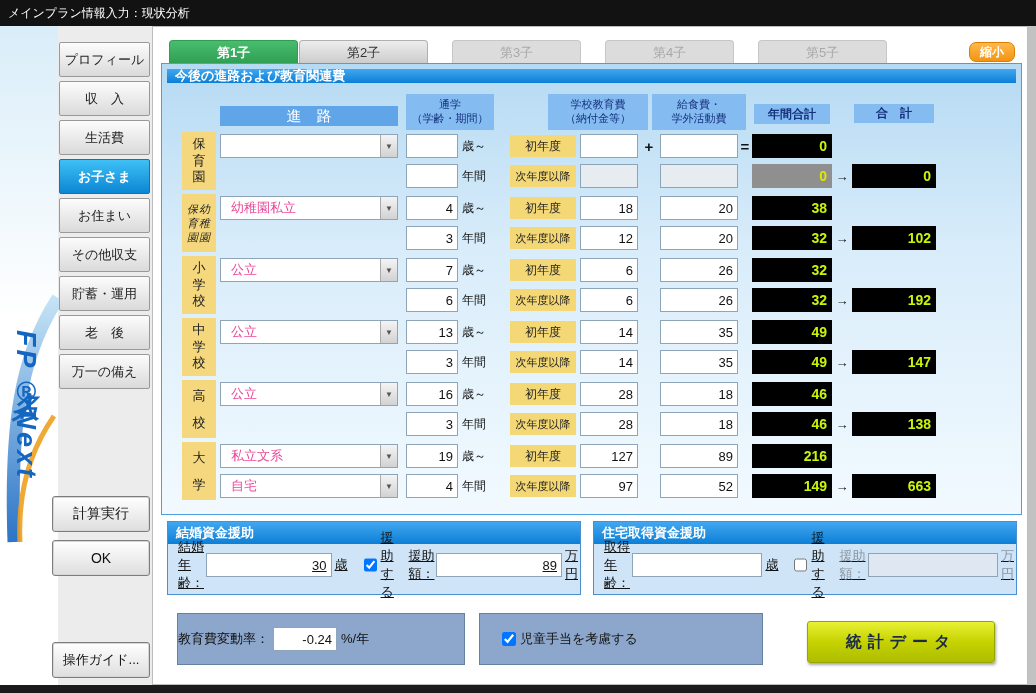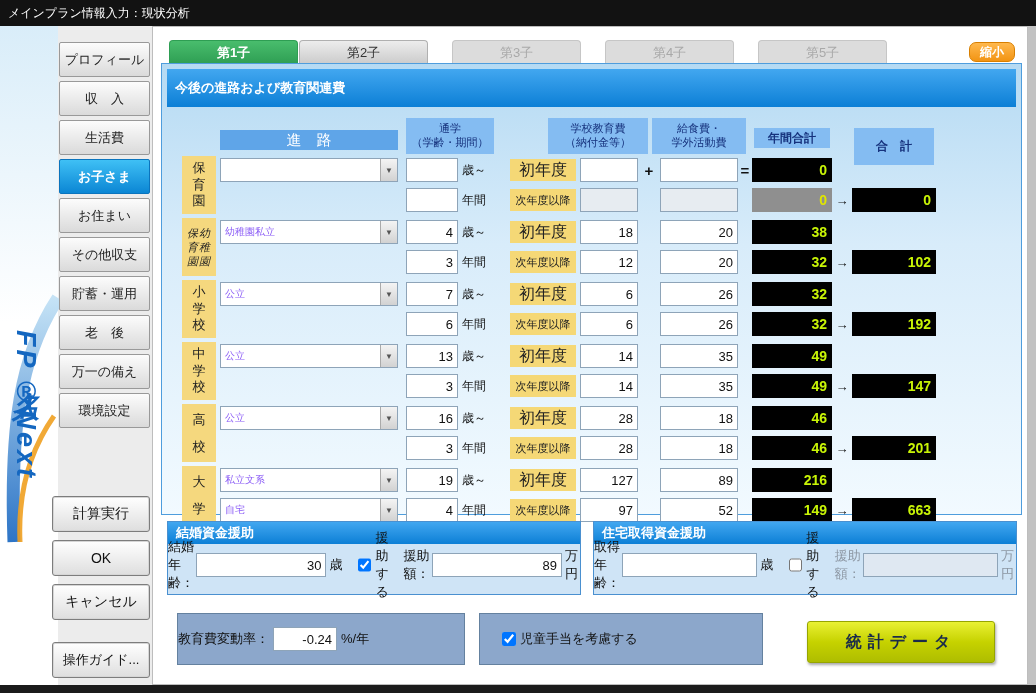--- a/index.html
+++ b/index.html
@@ -38,68 +38,68 @@
   .tab.disabled{background:#dcdcdc;color:#a9a9a9;border-color:#c6c6c6;margin-left:23px;}
   .shrink{position:absolute;right:12px;top:15px;width:46px;height:20px;
     background:linear-gradient(180deg,#ffb84d,#f29413);color:#fff;font-size:12px;font-weight:bold;
     display:flex;align-items:center;justify-content:center;border:1px solid #d87f00;border-radius:7px;}
 
   .sec-header{background:linear-gradient(180deg,#42a7f0,#0c7fd6);color:#fff;font-weight:bold;font-size:13px;
     display:flex;align-items:center;padding-left:8px;}
 
   .edu-panel{position:absolute;left:8px;top:36px;width:861px;height:452px;border:1px solid #4e9ddd;
     background:linear-gradient(180deg,#b5daf3 0%,#d8ecfa 40%,#f2faff 100%);}
-  .edu-header{margin:5px;height:38px;}
+  .edu-header{margin:5px;height:14px;}
 
   .col-area{position:relative;height:44px;}
   .ch,.ch2{position:absolute;display:flex;align-items:center;justify-content:center;}
   .ch-course{left:58px;top:18px;width:178px;height:20px;background:#5fa5e8;color:#fff;font-size:15px;}
   .ch2{flex-direction:column;background:#84bcf2;color:#16327d;font-size:11px;line-height:1.25;top:6px;height:36px;}
   .ch-commute{left:244px;width:88px;}
   .ch-school{left:386px;width:100px;}
   .ch-meal{left:490px;width:94px;}
   .ch-annual{left:592px;top:16px;width:76px;height:20px;background:#84bcf2;color:#16327d;font-size:12px;font-weight:bold;}
-  .ch-total{left:692px;top:16px;width:80px;height:37px;background:#84bcf2;color:#16327d;font-size:12px;font-weight:bold;}
+  .ch-total{left:692px;top:16px;width:80px;height:19px;background:#84bcf2;color:#16327d;font-size:12px;font-weight:bold;}
 
   .school-block{display:flex;align-items:stretch;height:58px;margin:0 0 4px 20px;}
   .school-label{width:34px;background:#f5d87e;display:flex;align-items:center;justify-content:center;
     text-align:center;font-size:13px;color:#222;white-space:pre-line;line-height:1.3;}
   .school-label.dense{font-size:11px;letter-spacing:1px;font-style:italic;}
   .school-label.sparse{line-height:2.1;}
   .block-right{display:flex;flex-direction:column;justify-content:space-between;}
   .sub-row{height:28px;display:flex;align-items:center;}
   .c-dd{width:178px;margin-left:4px;}
   .dd{height:24px;background:#fff;border:1px solid #8ea4b8;display:flex;align-items:stretch;}
-  .dd-text{flex:1;font-size:10px;padding-left:4px;color:#8b5cf6;display:flex;align-items:center;}
+  .dd-text{flex:1;font-size:13px;padding-left:10px;color:#ec4899;display:flex;align-items:center;}
   .dd-btn{width:17px;background:linear-gradient(180deg,#f4f4f4,#d2d2d2);border-left:1px solid #aaa;
     font-size:8px;color:#555;display:flex;align-items:center;justify-content:center;}
   .c-age{width:52px;margin-left:8px;}
   input.num{width:100%;height:24px;border:1px solid #8ea4b8;font-size:13px;text-align:right;
     padding-right:4px;background:#fff;font-family:inherit;color:#111;}
   input.num:disabled{background:#e7ecf1;}
   .c-sfx{width:36px;font-size:12px;color:#111;padding-left:4px;}
   .c-spacer{width:16px;}
   .c-tag{width:66px;}
-  .tag{display:flex;align-items:center;justify-content:center;height:22px;background:#f5d876;font-size:16px;color:#222;}
+  .tag{display:flex;align-items:center;justify-content:center;height:22px;background:#f5d876;font-size:12px;color:#222;}
   .tag.small{font-size:11px;}
   .c-fee1{width:58px;margin-left:4px;}
   .c-op{width:22px;text-align:center;font-size:15px;font-weight:bold;color:#111;}
   .c-fee2{width:78px;}
   .c-op2{width:14px;text-align:center;font-size:15px;font-weight:bold;color:#111;}
   .c-annual{width:80px;}
   .tot{height:24px;background:#000;color:#c9f506;font-size:14px;font-weight:bold;
     display:flex;align-items:center;justify-content:flex-end;padding-right:5px;}
   .tot.gray{background:#8f8f8f;color:#e0e600;}
   .c-arrow{width:20px;text-align:center;font-size:13px;font-weight:bold;color:#111;}
   .c-total{width:84px;}
 
   .marriage{position:absolute;left:14px;top:494px;width:414px;height:74px;border:1px solid #4a90d0;background:#cfe4f6;}
   .housing{position:absolute;left:440px;top:494px;width:424px;height:74px;border:1px solid #4a90d0;background:#cfe4f6;}
   .marriage .sec-header,.housing .sec-header{height:22px;}
-  .sec-body{height:42px;display:flex;align-items:center;font-size:13px;color:#111;}
+  .sec-body{height:42px;display:flex;align-items:center;padding-left:10px;font-size:13px;color:#111;text-decoration:underline;}
   .sec-body .lbl{margin-right:2px;}
   .in-age{width:56px;margin-right:3px;}
   .in-amt{width:96px;margin-right:3px;}
   .cb{width:14px;height:14px;margin:0 4px 0 14px;}
   .dim{color:#8c96a2;}
   input.num.dim-input{background:#dfe8f2;}
 
   .rate-panel{position:absolute;left:24px;top:586px;width:288px;height:52px;background:#8ca7cb;
     border:1px solid #64819f;display:flex;align-items:center;font-size:13px;color:#111;}
   .allow-panel{position:absolute;left:326px;top:586px;width:284px;height:52px;background:#8ca7cb;
@@ -135,25 +135,23 @@
     <div class="nav">
       <div class="nav-btn">プロフィール</div>
       <div class="nav-btn">収　入</div>
       <div class="nav-btn">生活費</div>
       <div class="nav-btn active">お子さま</div>
       <div class="nav-btn">お住まい</div>
       <div class="nav-btn">その他収支</div>
       <div class="nav-btn">貯蓄・運用</div>
       <div class="nav-btn">老　後</div>
       <div class="nav-btn">万一の備え</div>
-      <div class="nav-btn">環境設定</div>
     </div>
     <div class="act-btn calc">計算実行</div>
     <div class="act-btn ok">OK</div>
-    <div class="act-btn cancel">キャンセル</div>
     <div class="act-btn guide">操作ガイド...</div>
   </div>
 
   <div class="main">
     <div class="tabs">
       <div class="tab active">第1子</div>
       <div class="tab">第2子</div>
       <div class="tab disabled">第3子</div>
       <div class="tab disabled">第4子</div>
       <div class="tab disabled">第5子</div>
@@ -422,21 +420,21 @@
               </div>
             <div class="c-fee1"><input type="text" class="num" value="28" style=""></div>
             <div class="c-op"></div>
             <div class="c-fee2"><input type="text" class="num" value="18" style=""></div>
             <div class="c-op2"></div>
             <div class="c-annual">
                 <div class="tot">46</div>
               </div>
             <div class="c-arrow">→</div>
             <div class="c-total">
-                <div class="tot">201</div>
+                <div class="tot">138</div>
               </div>
           </div>
         </div>
       </div>
 
       <div class="school-block">
         <div class="school-label sparse">大
 学</div>
         <div class="block-right">
           <div class="sub-row">

